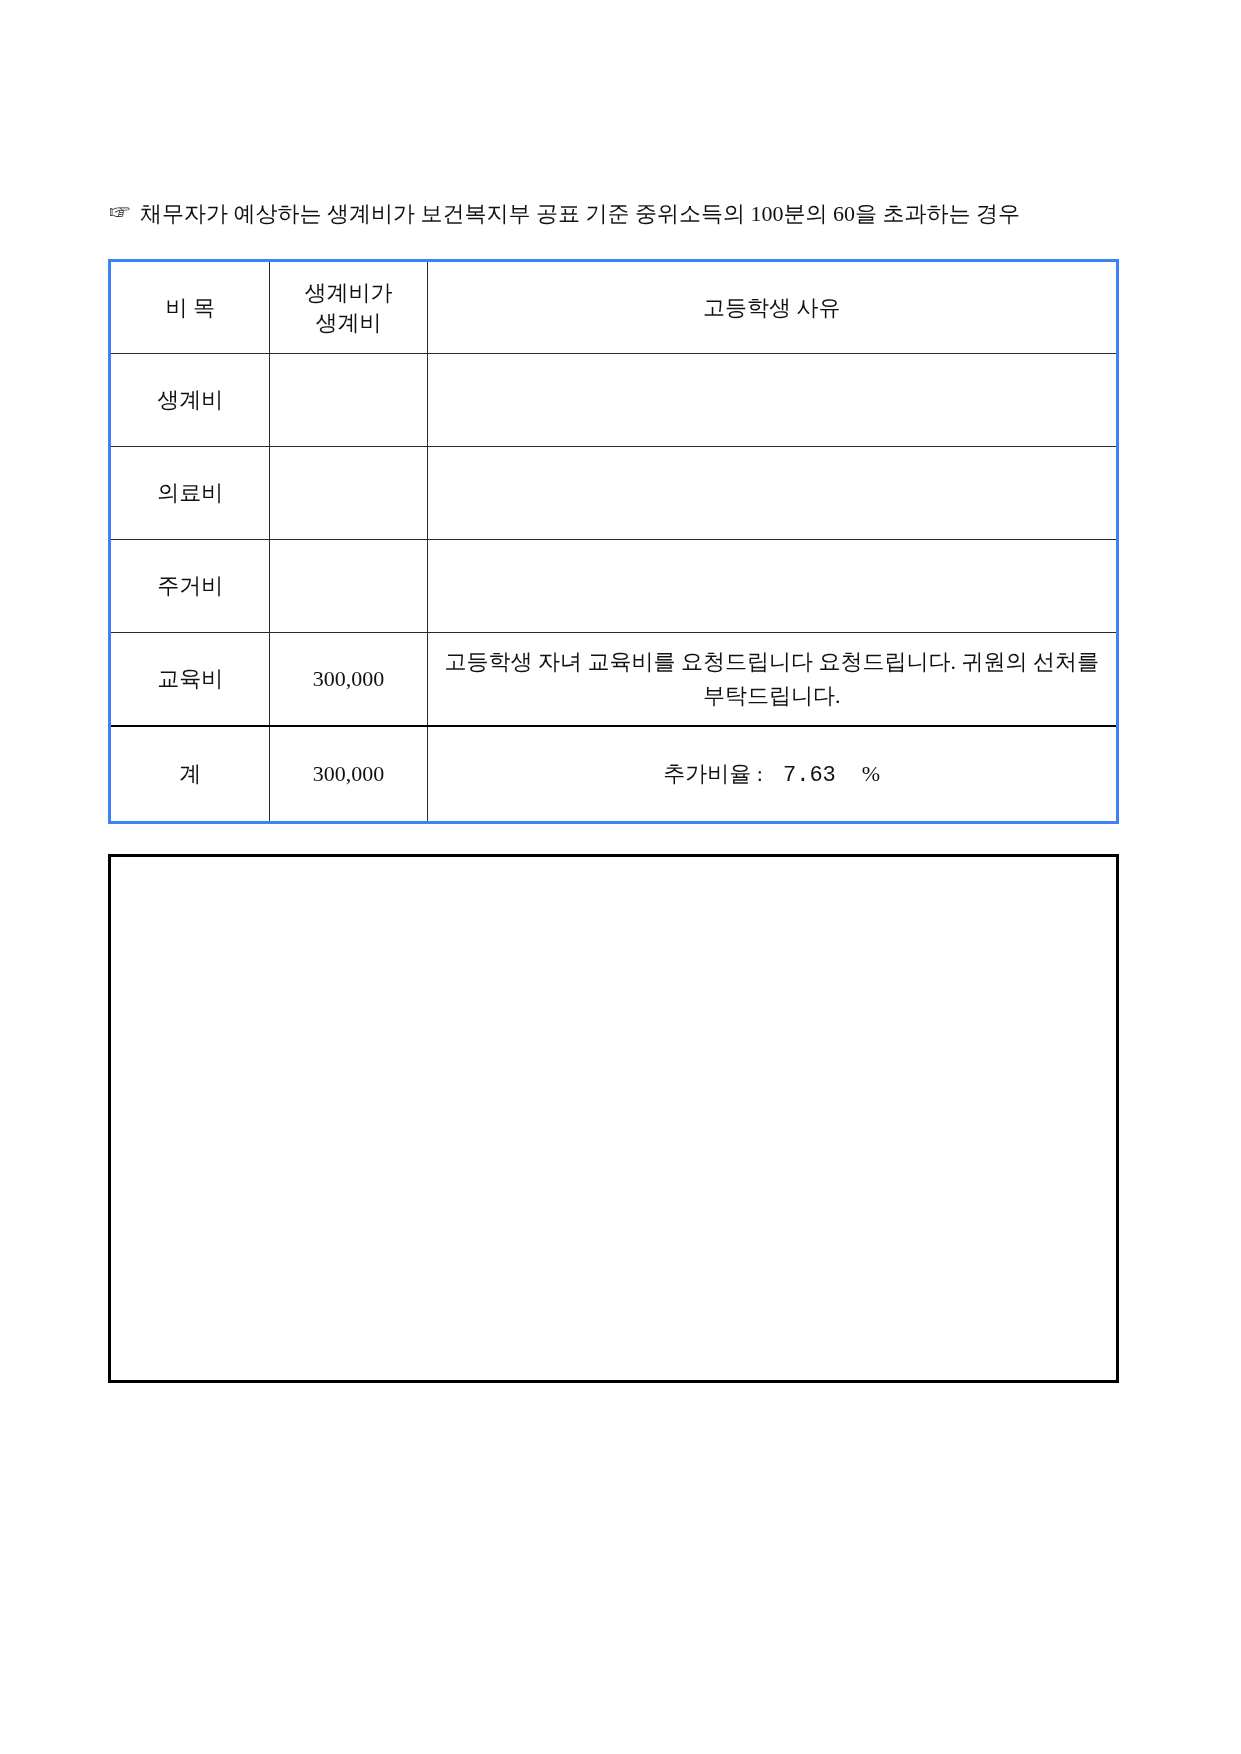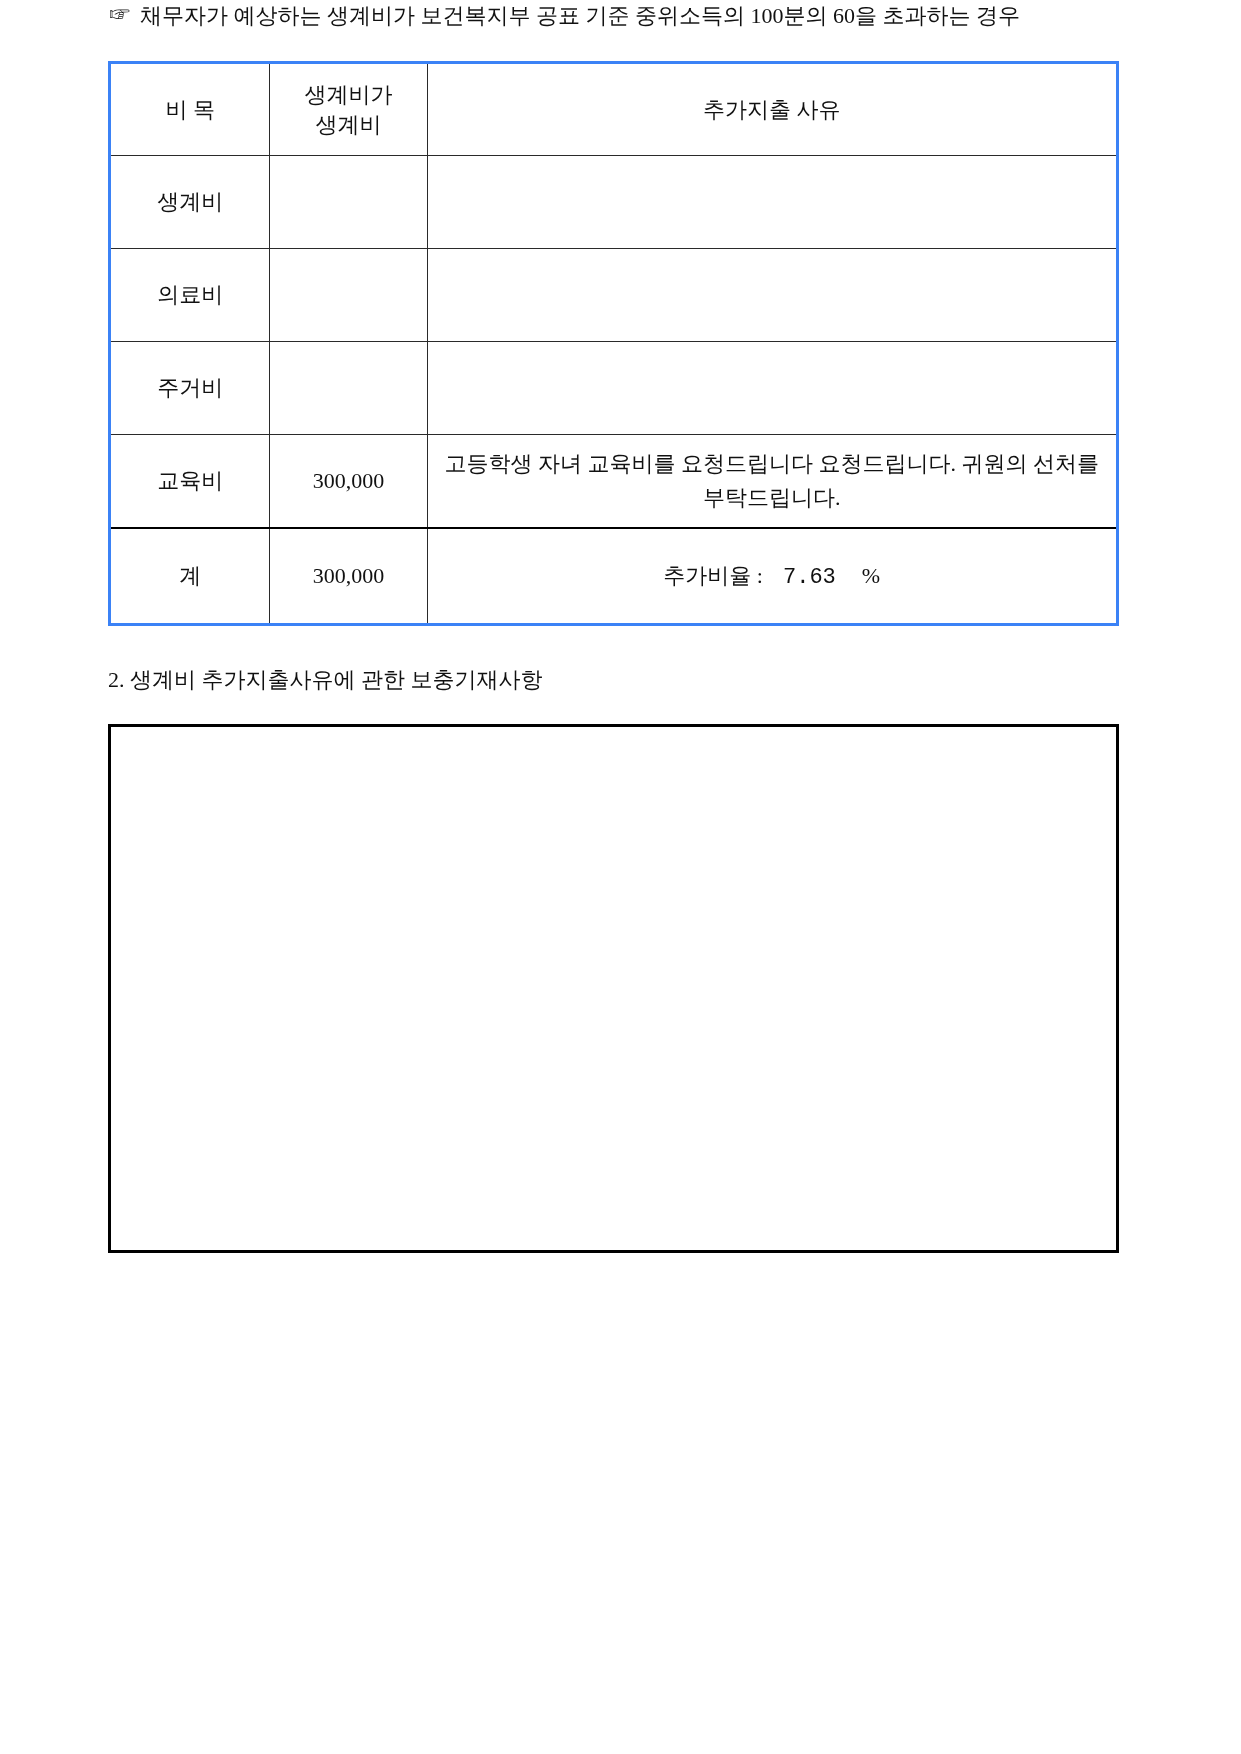--- a/index.html
+++ b/index.html
@@ -10,20 +10,21 @@
     height: 1754px;
     margin: 0 auto;
     background: #ffffff;
     color: #111111;
     font-family: "Liberation Serif", "DejaVu Serif", serif;
     overflow: hidden;
   }
   .content {
     padding-left: 108px;
     padding-right: 122px;
+    padding-top: 198px;
   }
   .intro {
     font-size: 22px;
     line-height: 30px;
     color: #111111;
     white-space: nowrap;
   }
   .intro .hand {
     margin-right: 8px;
     font-size: 24px;
@@ -106,21 +107,21 @@
         <col class="c-expected">
         <col class="c-reason">
       </colgroup>
       <tbody>
         <tr class="header-row">
           <th>비 목</th>
           <th>
             <span class="hdr-line">생계비가</span>
             <span class="hdr-line">생계비</span>
           </th>
-          <th>추가지출 사유</th>
+          <th>고등학생 사유</th>
         </tr>
 
         <tr>
           <td>생계비</td>
           <td></td>
           <td></td>
         </tr>
 
         <tr>
           <td>의료비</td>
@@ -144,18 +145,17 @@
         <tr class="total-row">
           <td>계</td>
           <td>300,000</td>
           <td>
             <span class="ratio-label">추가비율 :</span><span class="ratio-value">7.63</span><span class="ratio-unit">%</span>
           </td>
         </tr>
       </tbody>
     </table>
 
-    <div class="section-title second">2. 생계비 추가지출사유에 관한 보충기재사항</div>
 
     <div class="supplement-box"></div>
 
   </div>
 </div>
 
 </body></html>

